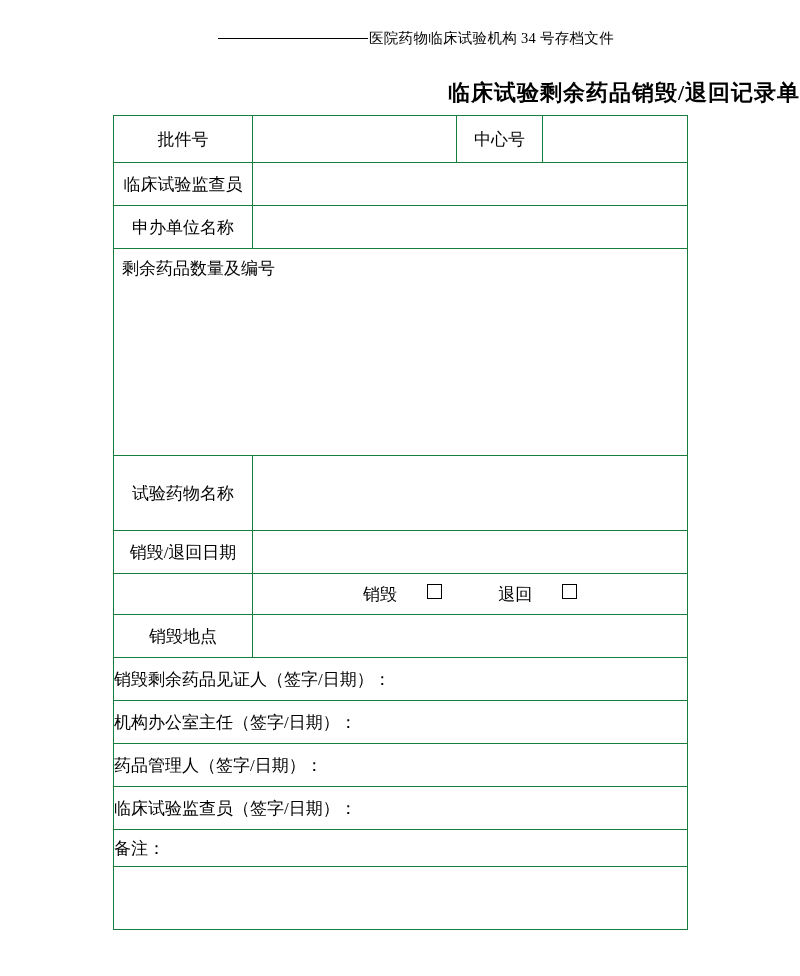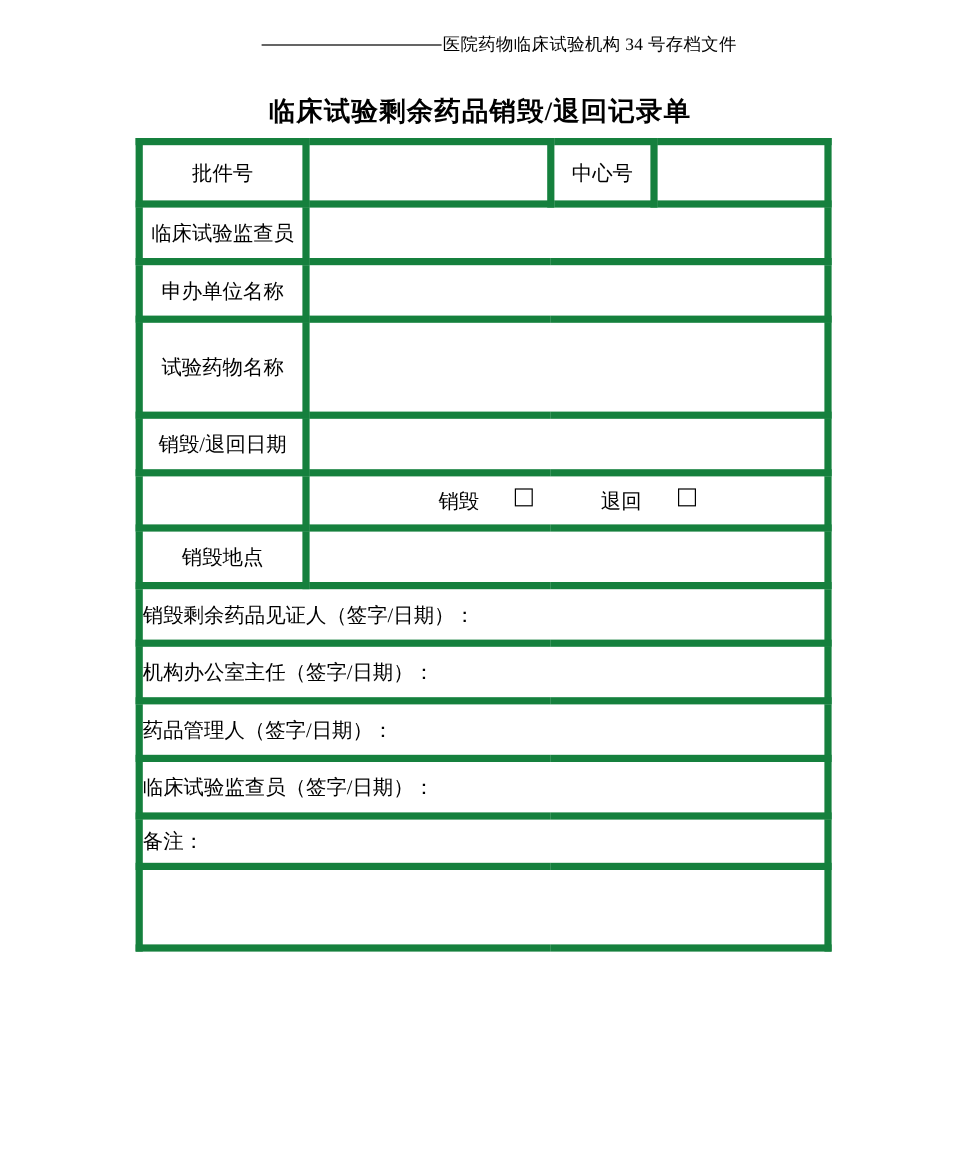--- a/index.html
+++ b/index.html
@@ -45,37 +45,37 @@
     display: inline-block;
     letter-spacing: 0.3px;
   }
 
   
   .doc-title {
     position: absolute;
     top: 78px;
     left: 0;
     width: 800px;
-    text-align: center;
+    text-align: right;
     font-size: 22px;
     font-weight: bold;
     letter-spacing: 1px;
   }
 
   
   table.form {
     position: absolute;
     top: 115px;
     left: 113px;
     width: 574px;
     border-collapse: collapse;
     table-layout: fixed;
   }
   table.form td {
-    border: 6px solid #15803d;
+    border: 1px solid #15803d;
     padding: 0;
     font-size: 17px;
     vertical-align: middle;
   }
   .lbl {
     text-align: center;
     padding: 0 4px;
   }
   .cell-blank {
     text-align: left;
@@ -148,20 +148,25 @@
     <tr>
       <td class="lbl h-row">临床试验监查员</td>
       <td class="cell-blank h-row" colspan="3"></td>
     </tr>
 
     <tr>
       <td class="lbl h-row">申办单位名称</td>
       <td class="cell-blank h-row" colspan="3"></td>
     </tr>
 
+    <tr>
+      <td class="h-big" colspan="4">
+        <div class="big-inner">剩余药品数量及编号</div>
+      </td>
+    </tr>
 
     <tr>
       <td class="lbl h-qty">试验药物名称</td>
       <td class="cell-blank h-qty" colspan="3"></td>
     </tr>
 
     <tr>
       <td class="lbl h-row">销毁/退回日期</td>
       <td class="cell-blank h-row" colspan="3"></td>
     </tr>

